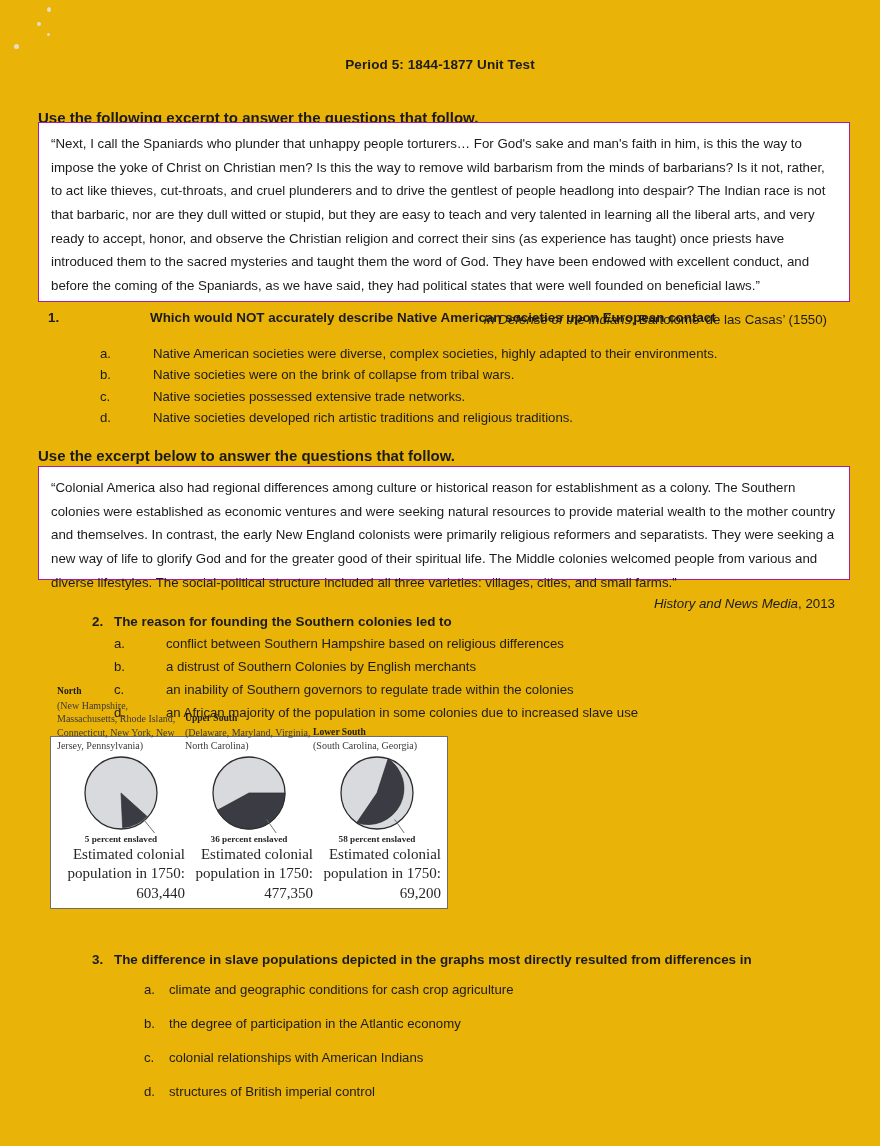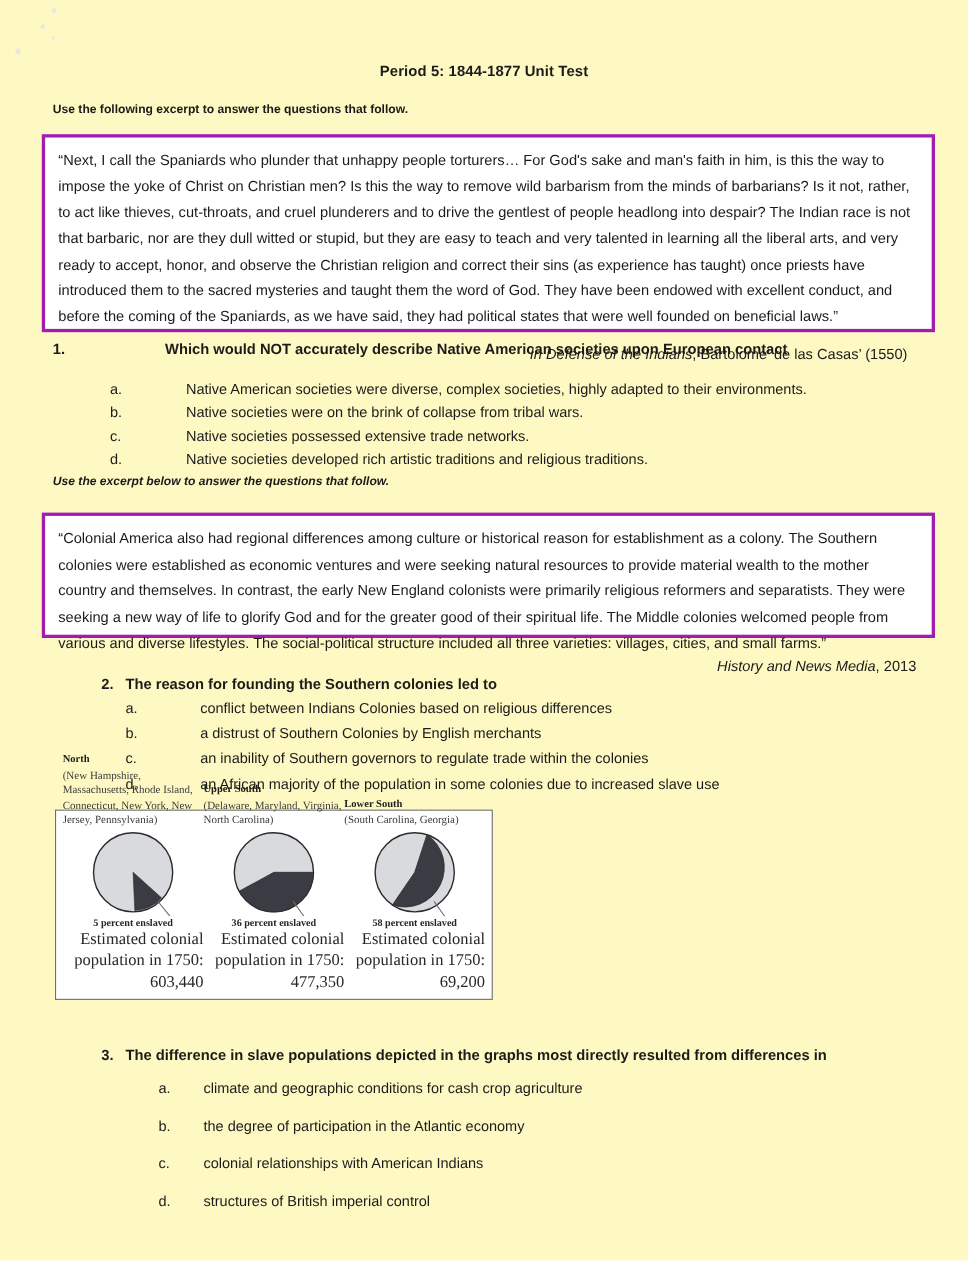--- a/index.html
+++ b/index.html
@@ -13,21 +13,21 @@
     height: 1146px;
     position: relative;
     font-family: "Liberation Sans", sans-serif;
     color: #1b1b1b;
     overflow: hidden;
   }
 
   .page {
     position: absolute;
     inset: 0;
-    background: #fef9c3;
+    background: #eab308;
   }
 
   
   .speck {
     position: absolute;
     background: #e4e4e6;
     border-radius: 50%;
     opacity: .85;
   }
   .speck.s1 { left: 47px;  top: 7px;  width: 4px; height: 5px; }
@@ -41,32 +41,33 @@
     left: 0;
     width: 880px;
     text-align: center;
     font-size: 13.5px;
     font-weight: bold;
     letter-spacing: .1px;
   }
 
   .directions {
     position: absolute;
-    left: 48px;
-    font-size: 11px;
-    font-weight: bold;
+    left: 38px;
+    font-size: 15px;
+    font-weight: bold;
+    margin-top: 15px;
   }
   .directions.d1 { top: 94px; }
-  .directions.d2 { top: 432px; font-style: italic; }
+  .directions.d2 { top: 432px; }
 
   .excerpt-box {
     position: absolute;
     left: 38px;
     width: 812px;
-    border: 3px solid #a21caf;
+    border: 1px solid #a21caf;
     box-sizing: border-box;
     background: #fff;
     padding: 9px 12px 8px 12px;
   }
   .excerpt-box.b1 { top: 122px; height: 180px; }
   .excerpt-box.b2 { top: 466px; height: 114px; }
 
   .excerpt-text {
     font-size: 13.3px;
     line-height: 1.78;
@@ -95,21 +96,21 @@
   .q-num { width: 56px; flex: 0 0 auto; }
   .q-text { flex: 1 1 auto; }
 
   .choices { margin-top: 14px; }
   .choice {
     display: flex;
     font-size: 13.2px;
     line-height: 1.62;
   }
   .choice .c-letter { flex: 0 0 auto; }
-  .choice .c-text { flex: 1 1 auto; margin-left: 16px; }
+  .choice .c-text { flex: 1 1 auto; }
 
   
   #question-1 { left: 48px; top: 310px; width: 800px; }
   #question-1 .choices { margin-top: 18px; padding-left: 52px; }
   #question-1 .choice .c-letter { width: 53px; }
   #question-1 .q-text { position: relative; left: 46px; }
 
   
   #question-2 { left: 92px; top: 614px; width: 760px; }
   #question-2 .q-num { width: 22px; }
@@ -258,21 +259,21 @@
   </div>
 
   <div class="question" id="question-2">
     <div class="q-head">
       <span class="q-num">2.</span>
       <span class="q-text">The reason for founding the Southern colonies led to</span>
     </div>
     <div class="choices">
       <div class="choice">
         <span class="c-letter">a.</span>
-        <span class="c-text">conflict between Indians Colonies based on religious differences</span>
+        <span class="c-text">conflict between Southern Hampshire based on religious differences</span>
       </div>
       <div class="choice">
         <span class="c-letter">b.</span>
         <span class="c-text">a distrust of Southern Colonies by English merchants</span>
       </div>
       <div class="choice">
         <span class="c-letter">c.</span>
         <span class="c-text">an inability of Southern governors to regulate trade within the colonies</span>
       </div>
       <div class="choice">

